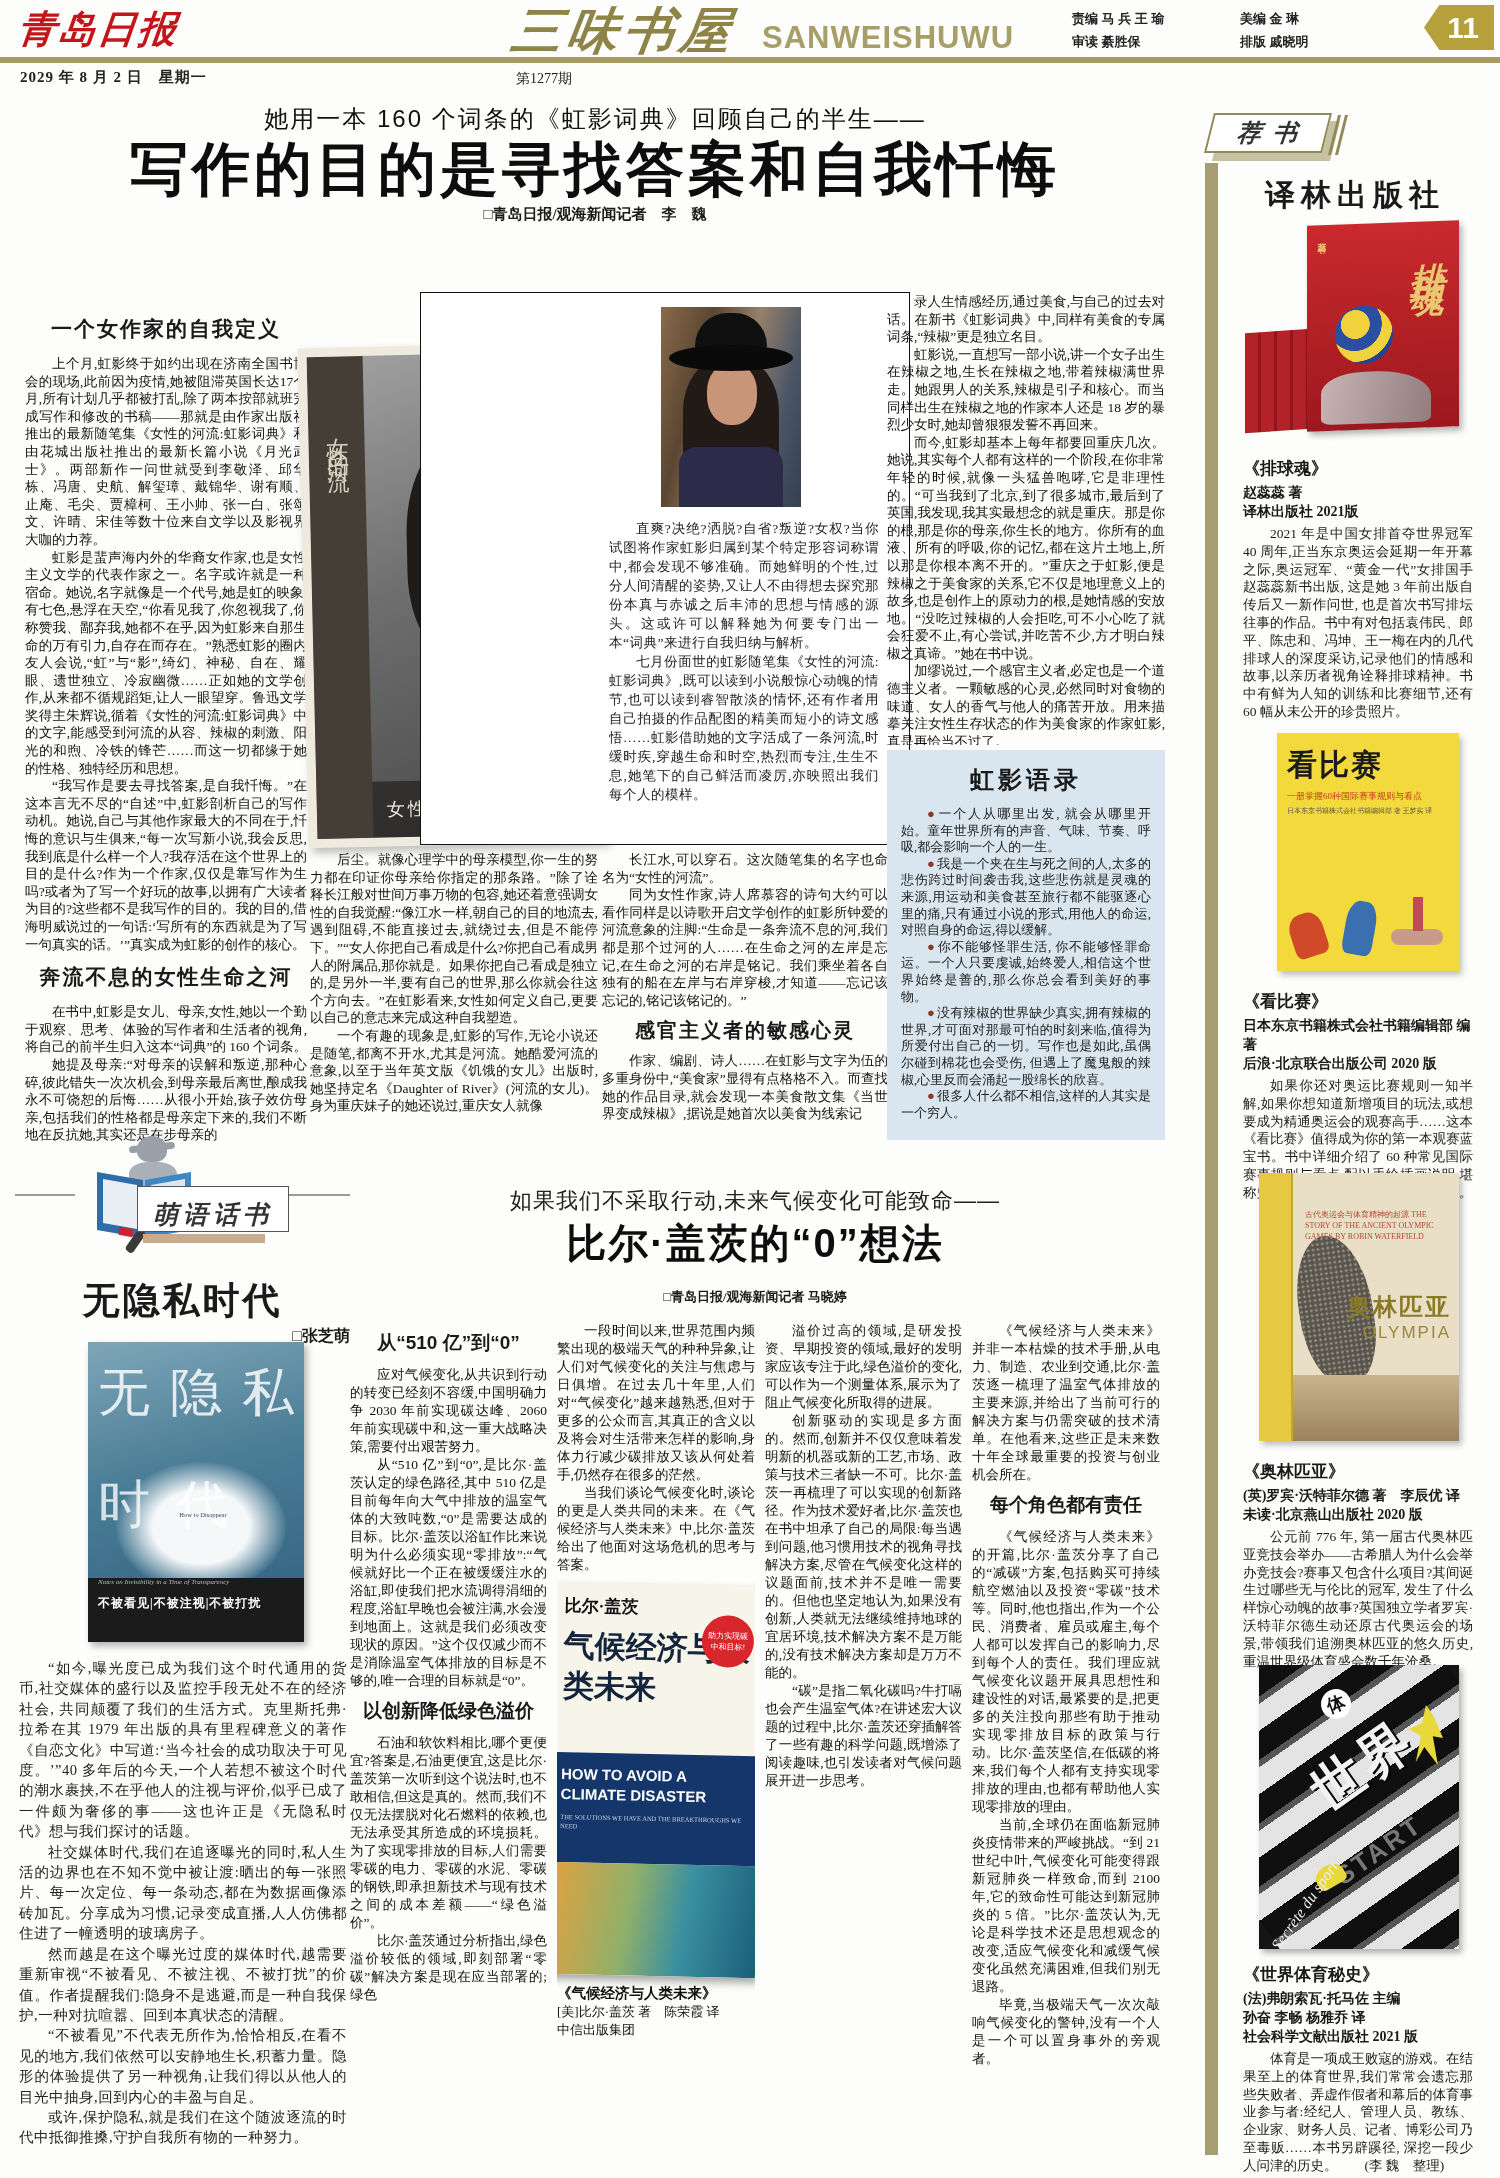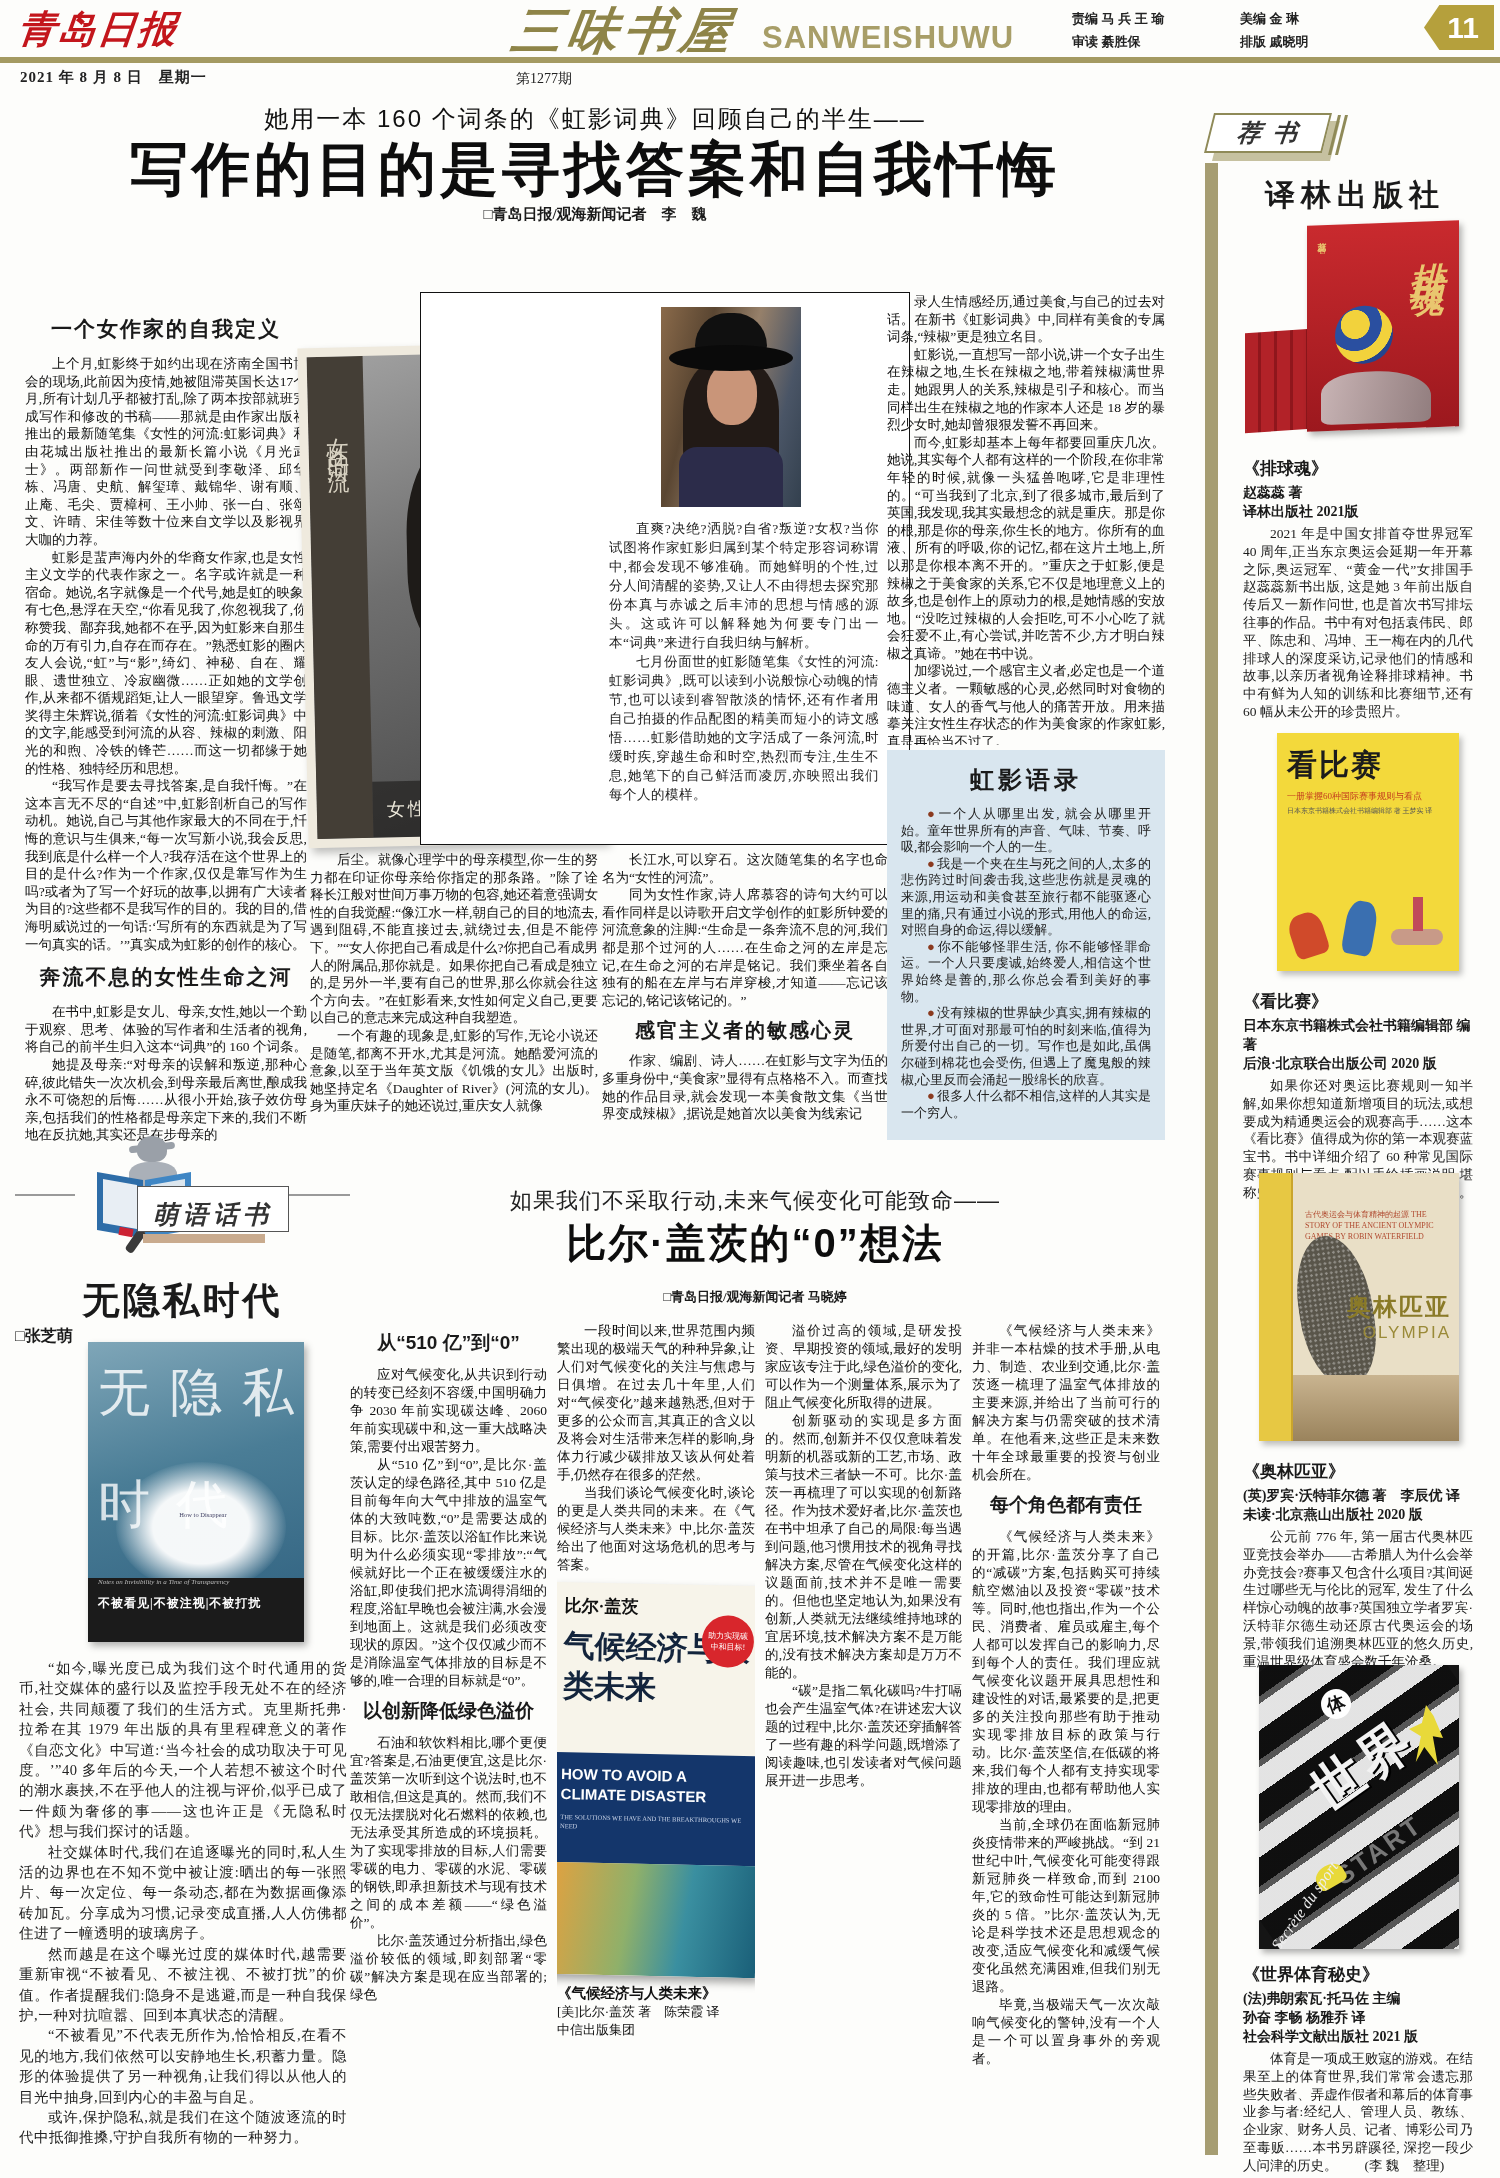--- a/index.html
+++ b/index.html
@@ -161,21 +161,21 @@
   .bt-logo-icon .pagel { position:absolute; left:18px; top:46px; width:34px; height:44px; background:#e8eef4; transform:skewY(10deg); }
   .bt-logo-icon .pager { position:absolute; left:66px; top:46px; width:34px; height:44px; background:#dce6ee; transform:skewY(-10deg); }
   .bt-logo-icon .lens { position:absolute; left:56px; top:52px; width:40px; height:40px; border:7px solid #3a3a3a; border-radius:50%; background:rgba(160,170,200,.5); }
   .bt-logo-icon .handle { position:absolute; left:46px; top:92px; width:9px; height:26px; background:#3a3a3a; transform:rotate(35deg); border-radius:4px;}
   .bt-logo-icon .red { position:absolute; left:34px; top:92px; width:14px; height:8px; background:#c23; transform:rotate(10deg);}
   .bt-logo-label { position:absolute; left:122px; top:56px; width:152px; height:46px; border:1.5px solid #555; background:#fff;
         display:flex; align-items:flex-end; justify-content:center; }
   .bt-logo-label span { font-size:25px; font-weight:bold; font-style:italic; letter-spacing:5px; color:#333; }
   .bt-underbar { position:absolute; left:128px; top:104px; width:122px; height:9px; background:#c9ab8e; }
   .bt-title { position:absolute; left:0; top:146px; width:100%; text-align:center; font-size:37px; font-weight:900; letter-spacing:3px; }
-  .bt-byline { position:absolute; left:0; top:196px; width:100%; text-align:left; font-size:16px; font-weight:bold; }
+  .bt-byline { position:absolute; left:0; top:196px; width:100%; text-align:right; font-size:16px; font-weight:bold; }
   .bt-cover { position:absolute; left:73px; top:212px; width:216px; height:300px; overflow:hidden;
         background:linear-gradient(165deg,#7fa6b8,#4a7d96 42%,#2e5f7e); box-shadow:3px 4px 7px rgba(0,0,0,.3); }
   .bt-cover .r1 { position:absolute; left:10px; top:16px; width:196px; display:flex; justify-content:space-between;
         font-size:52px; color:rgba(255,255,255,.82); }
   .bt-cover .r2 { position:absolute; left:10px; top:128px; width:130px; display:flex; justify-content:space-between;
         font-size:52px; color:rgba(255,255,255,.78); }
   .bt-cover .splash { position:absolute; left:28px; top:120px; width:170px; height:130px;
         background:radial-gradient(ellipse at center, rgba(255,255,255,.95) 0 40%, rgba(255,255,255,.35) 60%, transparent 72%); border-radius:50%; }
   .bt-cover .en { position:absolute; left:60px; top:168px; width:110px; font-size:6.5px; color:#446; text-align:center; line-height:10px;}
   .bt-cover .band { position:absolute; left:0; bottom:0; width:100%; height:64px; background:#1b1b1b; color:#eee; padding:0 10px; }
@@ -225,21 +225,21 @@
   <div class="sec-pinyin" data-name="section-pinyin">SANWEISHUWU</div>
   <div class="staff" data-name="staff-credits">
     <span data-name="staff-editor">责编 马 兵 王 瑜</span>
     <span data-name="staff-art-editor">美编 金 琳</span>
     <span data-name="staff-reviewer">审读 綦胜保</span>
     <span data-name="staff-layout">排版 戚晓明</span>
   </div>
   <div class="page-badge" data-name="page-number-badge">
     <span>11</span>
   </div>
-  <div class="dateline" data-name="dateline">2021 年 8 月 8 日　星期一</div>
+  <div class="dateline" data-name="dateline">2029 年 8 月 2 日　星期一</div>
   <div class="issue-no" data-name="issue-number">第1277期</div>
 </div>
 
 <div id="main-article" data-name="main-article">
   <div class="kicker" data-name="article-kicker">她用一本 160 个词条的《虹影词典》回顾自己的半生——</div>
   <div class="headline" data-name="article-headline">写作的目的是寻找答案和自我忏悔</div>
   <div class="byline" data-name="article-byline">□青岛日报/观海新闻记者　李　魏</div>
 
   <div id="m-col1" class="ncol" data-name="main-column-1">
     <h3 data-name="section-subhead">一个女作家的自我定义</h3>

